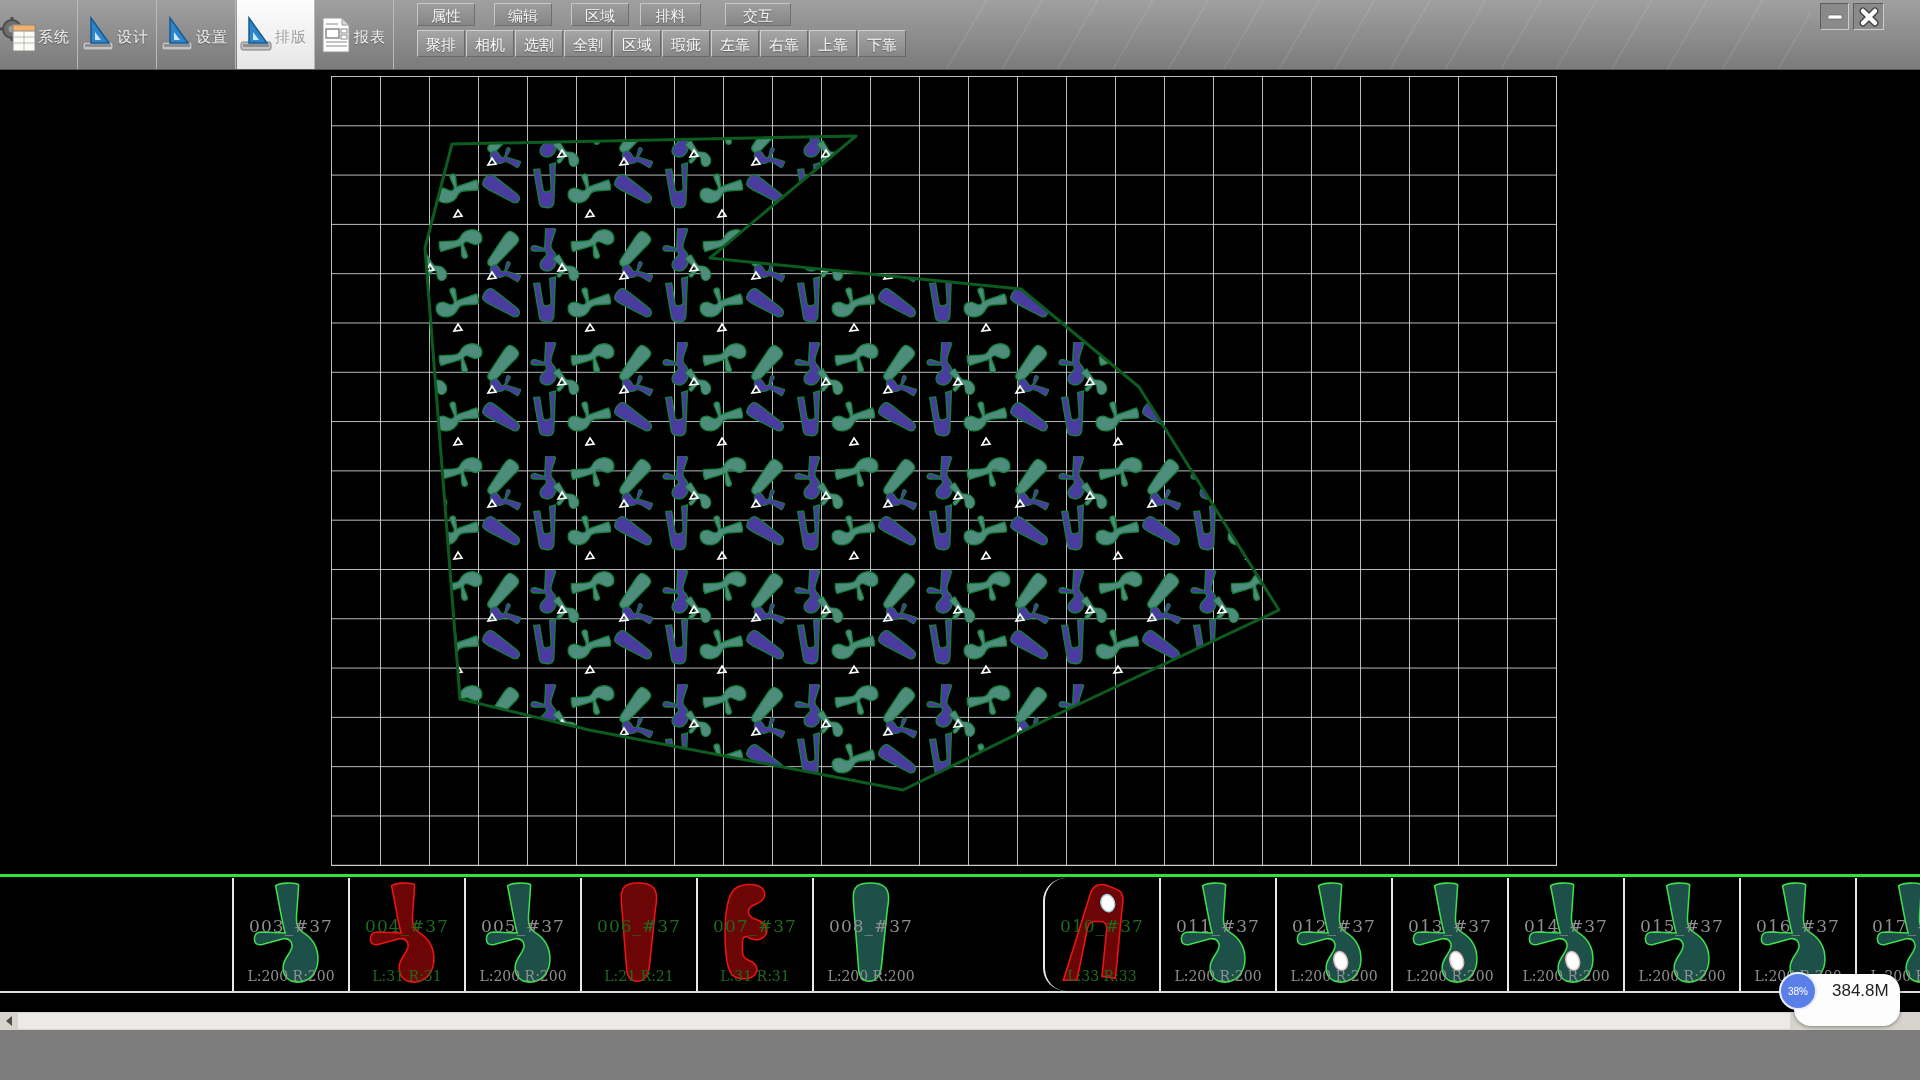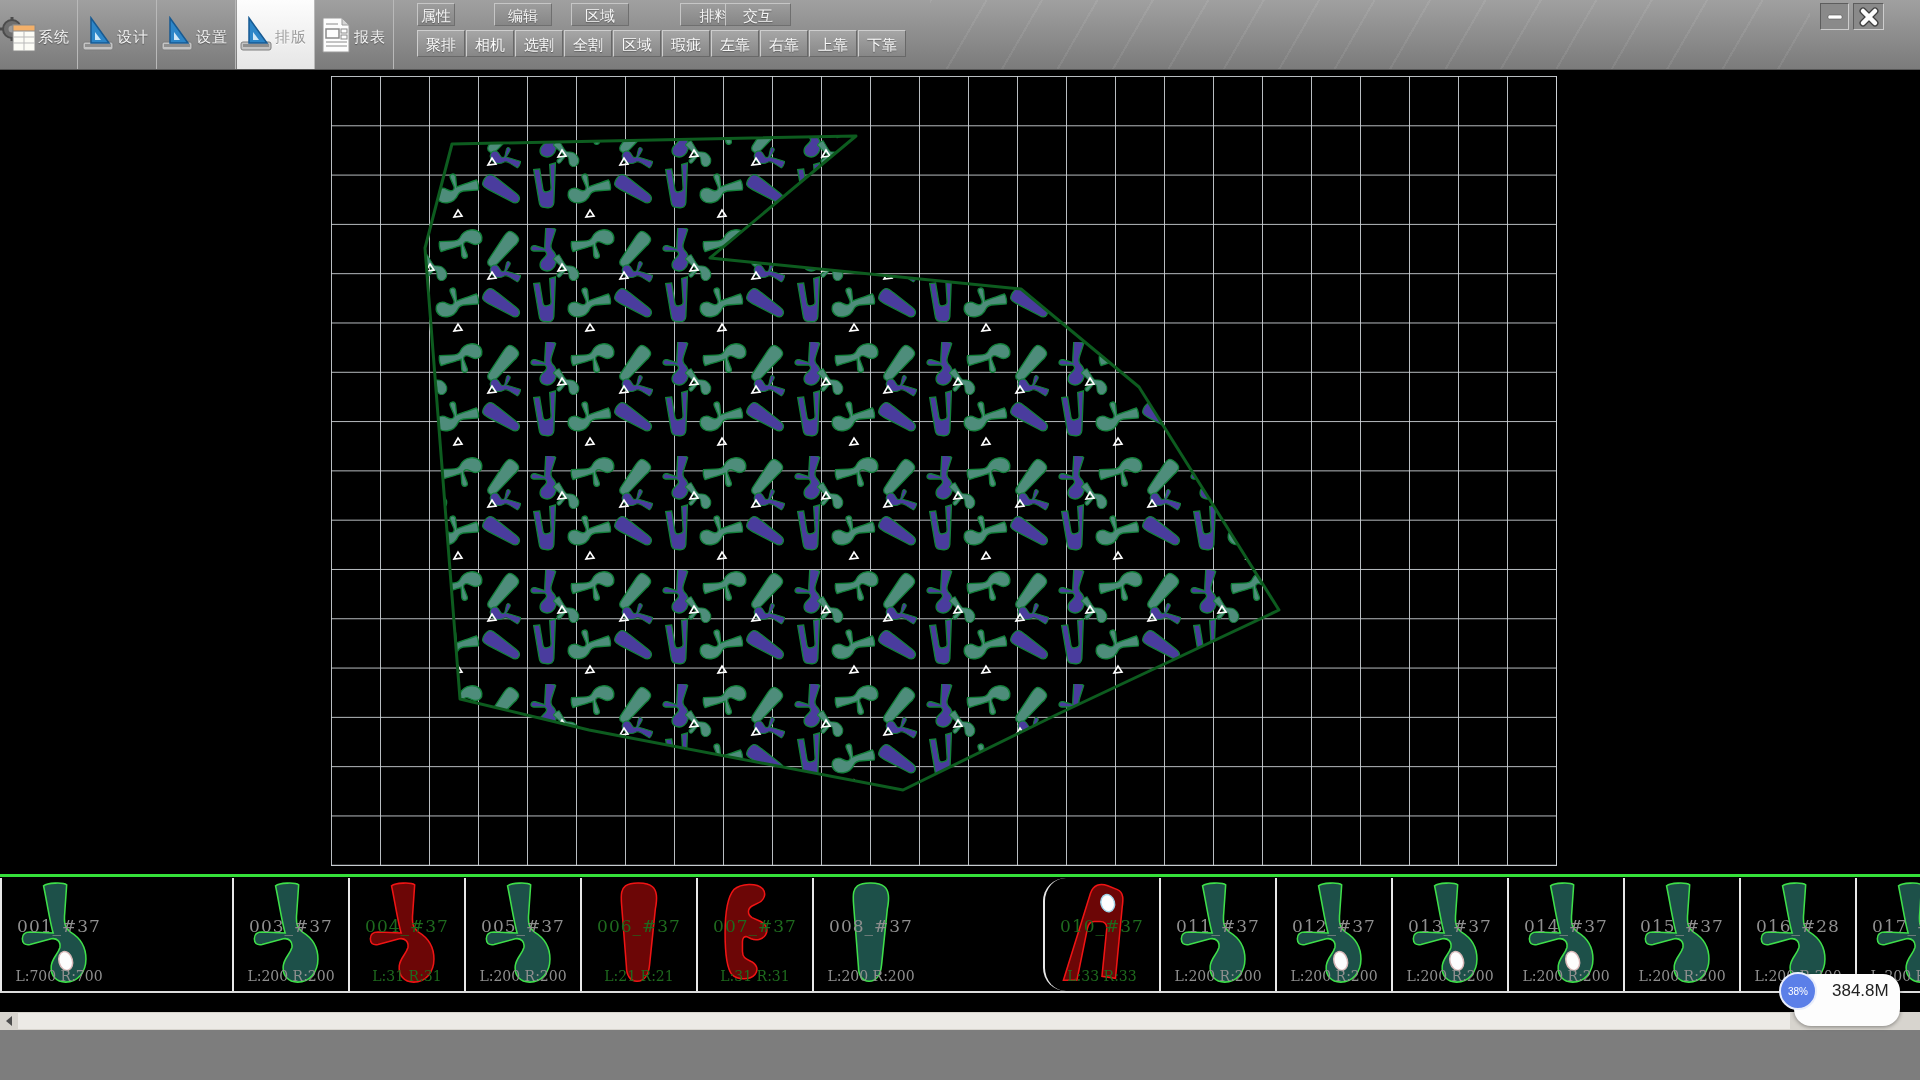--- a/index.html
+++ b/index.html
@@ -168,24 +168,24 @@
       <rect x="25" y="19" width="6" height="4" fill="none" stroke="#8a8a8a"></rect>
       <g stroke="#8a8a8a">
           <line x1="10" y1="26" x2="31" y2="26"></line>
           <line x1="10" y1="30" x2="31" y2="30"></line>
           <line x1="10" y1="8" x2="22" y2="8"></line>
         </g>
     </svg>
     <span class="lbl">报表</span>
   </div>
 
-  <div class="menubtn" style="left:417px;width:38px">属性</div>
+  <div class="menubtn" style="left:417px;width:58px">属性</div>
   <div class="menubtn" style="left:494px;width:58px">编辑</div>
   <div class="menubtn" style="left:571px;width:58px">区域</div>
-  <div class="menubtn" style="left:680px;width:69px">排料</div>
+  <div class="menubtn" style="left:640px;width:61px">排料</div>
   <div class="menubtn" style="left:725px;width:66px">交互</div>
 
   <div class="toolbtn" style="left:417px">聚排</div>
   <div class="toolbtn" style="left:466px">相机</div>
   <div class="toolbtn" style="left:515px">选割</div>
   <div class="toolbtn" style="left:564px">全割</div>
   <div class="toolbtn" style="left:613px">区域</div>
   <div class="toolbtn" style="left:662px">瑕疵</div>
   <div class="toolbtn" style="left:711px">左靠</div>
   <div class="toolbtn" style="left:760px">右靠</div>
@@ -231,28 +231,20 @@
       <path d="M0,7 L4,0 L8,6 Z" transform="translate(30,36)" class="pc-marker"></path>
       <path d="M0,7 L4,0 L8,6 Z" transform="translate(92,44)" class="pc-marker"></path>
       <path d="M0,7 L4,0 L8,6 Z" transform="translate(58,96)" class="pc-marker"></path>
     </pattern>
   </defs>
   <polygon points="452,144 856,136 710,258 1021,289 1139,387 1279,610 1058,714 903,790 589,730 460,699 425,248" fill="url(#hidefill)" stroke="#0d5c1f" stroke-width="3" stroke-linejoin="round"></polygon>
 </svg>
 
 <div class="strip-topline"></div>
 <div class="strip" id="strip">
-    <div class="cell" style="left: 0px;">
-      <svg viewBox="0 0 90 110" width="90" height="106" style="position: absolute; left: 11px; top: 2px;">
-        <path d="M30,6 C34,3 50,2 54,5 L52,34 C51,44 52,50 58,54 C68,60 74,70 74,82 C74,96 65,106 53,106 C43,106 37,99 38,89 C39,81 45,77 47,70 C48,64 44,60 38,61 L16,67 C10,68 8,65 8,61 C8,56 11,54 16,54 L40,55 C37,46 33,20 30,6 Z" fill="#1d5049" stroke="#3fdf4a" stroke-width="1.6"></path>
-        <ellipse cx="53" cy="84" rx="7" ry="10" stroke="#d8b8b8" fill="#fdfdfd" stroke-width="1.5" transform="rotate(-15 53 84)"></ellipse>
-      </svg>
-      <div class="lbl">001_#37</div>
-      <div class="info">L:700 R:700</div>
-    </div>
     <div class="cell" style="left: 232px; padding-left: 36px;">
       <svg viewBox="0 0 90 110" width="90" height="106" style="position: absolute; left: 11px; top: 2px;">
         <path d="M30,6 C34,3 50,2 54,5 L52,34 C51,44 52,50 58,54 C68,60 74,70 74,82 C74,96 65,106 53,106 C43,106 37,99 38,89 C39,81 45,77 47,70 C48,64 44,60 38,61 L16,67 C10,68 8,65 8,61 C8,56 11,54 16,54 L40,55 C37,46 33,20 30,6 Z" fill="#1d5049" stroke="#3fdf4a" stroke-width="1.6"></path>
       </svg>
       <div class="lbl">003_#37</div>
       <div class="info">L:200 R:200</div>
     </div>
     <div class="cell redpiece" style="left: 348px;">
       <svg viewBox="0 0 90 110" width="90" height="106" style="position: absolute; left: 11px; top: 2px;">
         <path d="M30,6 C34,3 50,2 54,5 L52,34 C51,44 52,50 58,54 C68,60 74,70 74,82 C74,96 65,106 53,106 C43,106 37,99 38,89 C39,81 45,77 47,70 C48,64 44,60 38,61 L16,67 C10,68 8,65 8,61 C8,56 11,54 16,54 L40,55 C37,46 33,20 30,6 Z" fill="#6c0606" stroke="#ef1414" stroke-width="1.6"></path>
@@ -331,21 +323,21 @@
       <svg viewBox="0 0 90 110" width="90" height="106" style="position: absolute; left: 11px; top: 2px;">
         <path d="M30,6 C34,3 50,2 54,5 L52,34 C51,44 52,50 58,54 C68,60 74,70 74,82 C74,96 65,106 53,106 C43,106 37,99 38,89 C39,81 45,77 47,70 C48,64 44,60 38,61 L16,67 C10,68 8,65 8,61 C8,56 11,54 16,54 L40,55 C37,46 33,20 30,6 Z" fill="#1d5049" stroke="#3fdf4a" stroke-width="1.6"></path>
       </svg>
       <div class="lbl">015_#37</div>
       <div class="info">L:200 R:200</div>
     </div>
     <div class="cell" style="left: 1739px;">
       <svg viewBox="0 0 90 110" width="90" height="106" style="position: absolute; left: 11px; top: 2px;">
         <path d="M30,6 C34,3 50,2 54,5 L52,34 C51,44 52,50 58,54 C68,60 74,70 74,82 C74,96 65,106 53,106 C43,106 37,99 38,89 C39,81 45,77 47,70 C48,64 44,60 38,61 L16,67 C10,68 8,65 8,61 C8,56 11,54 16,54 L40,55 C37,46 33,20 30,6 Z" fill="#1d5049" stroke="#3fdf4a" stroke-width="1.6"></path>
       </svg>
-      <div class="lbl">016_#28</div>
+      <div class="lbl">016_#37</div>
       <div class="info">L:200 R:200</div>
     </div>
     <div class="cell" style="left: 1855px;">
       <svg viewBox="0 0 90 110" width="90" height="106" style="position: absolute; left: 11px; top: 2px;">
         <path d="M30,6 C34,3 50,2 54,5 L52,34 C51,44 52,50 58,54 C68,60 74,70 74,82 C74,96 65,106 53,106 C43,106 37,99 38,89 C39,81 45,77 47,70 C48,64 44,60 38,61 L16,67 C10,68 8,65 8,61 C8,56 11,54 16,54 L40,55 C37,46 33,20 30,6 Z" fill="#1d5049" stroke="#3fdf4a" stroke-width="1.6"></path>
       </svg>
       <div class="lbl">017_#37</div>
       <div class="info">L:200 R:200</div>
     </div>
   </div>

